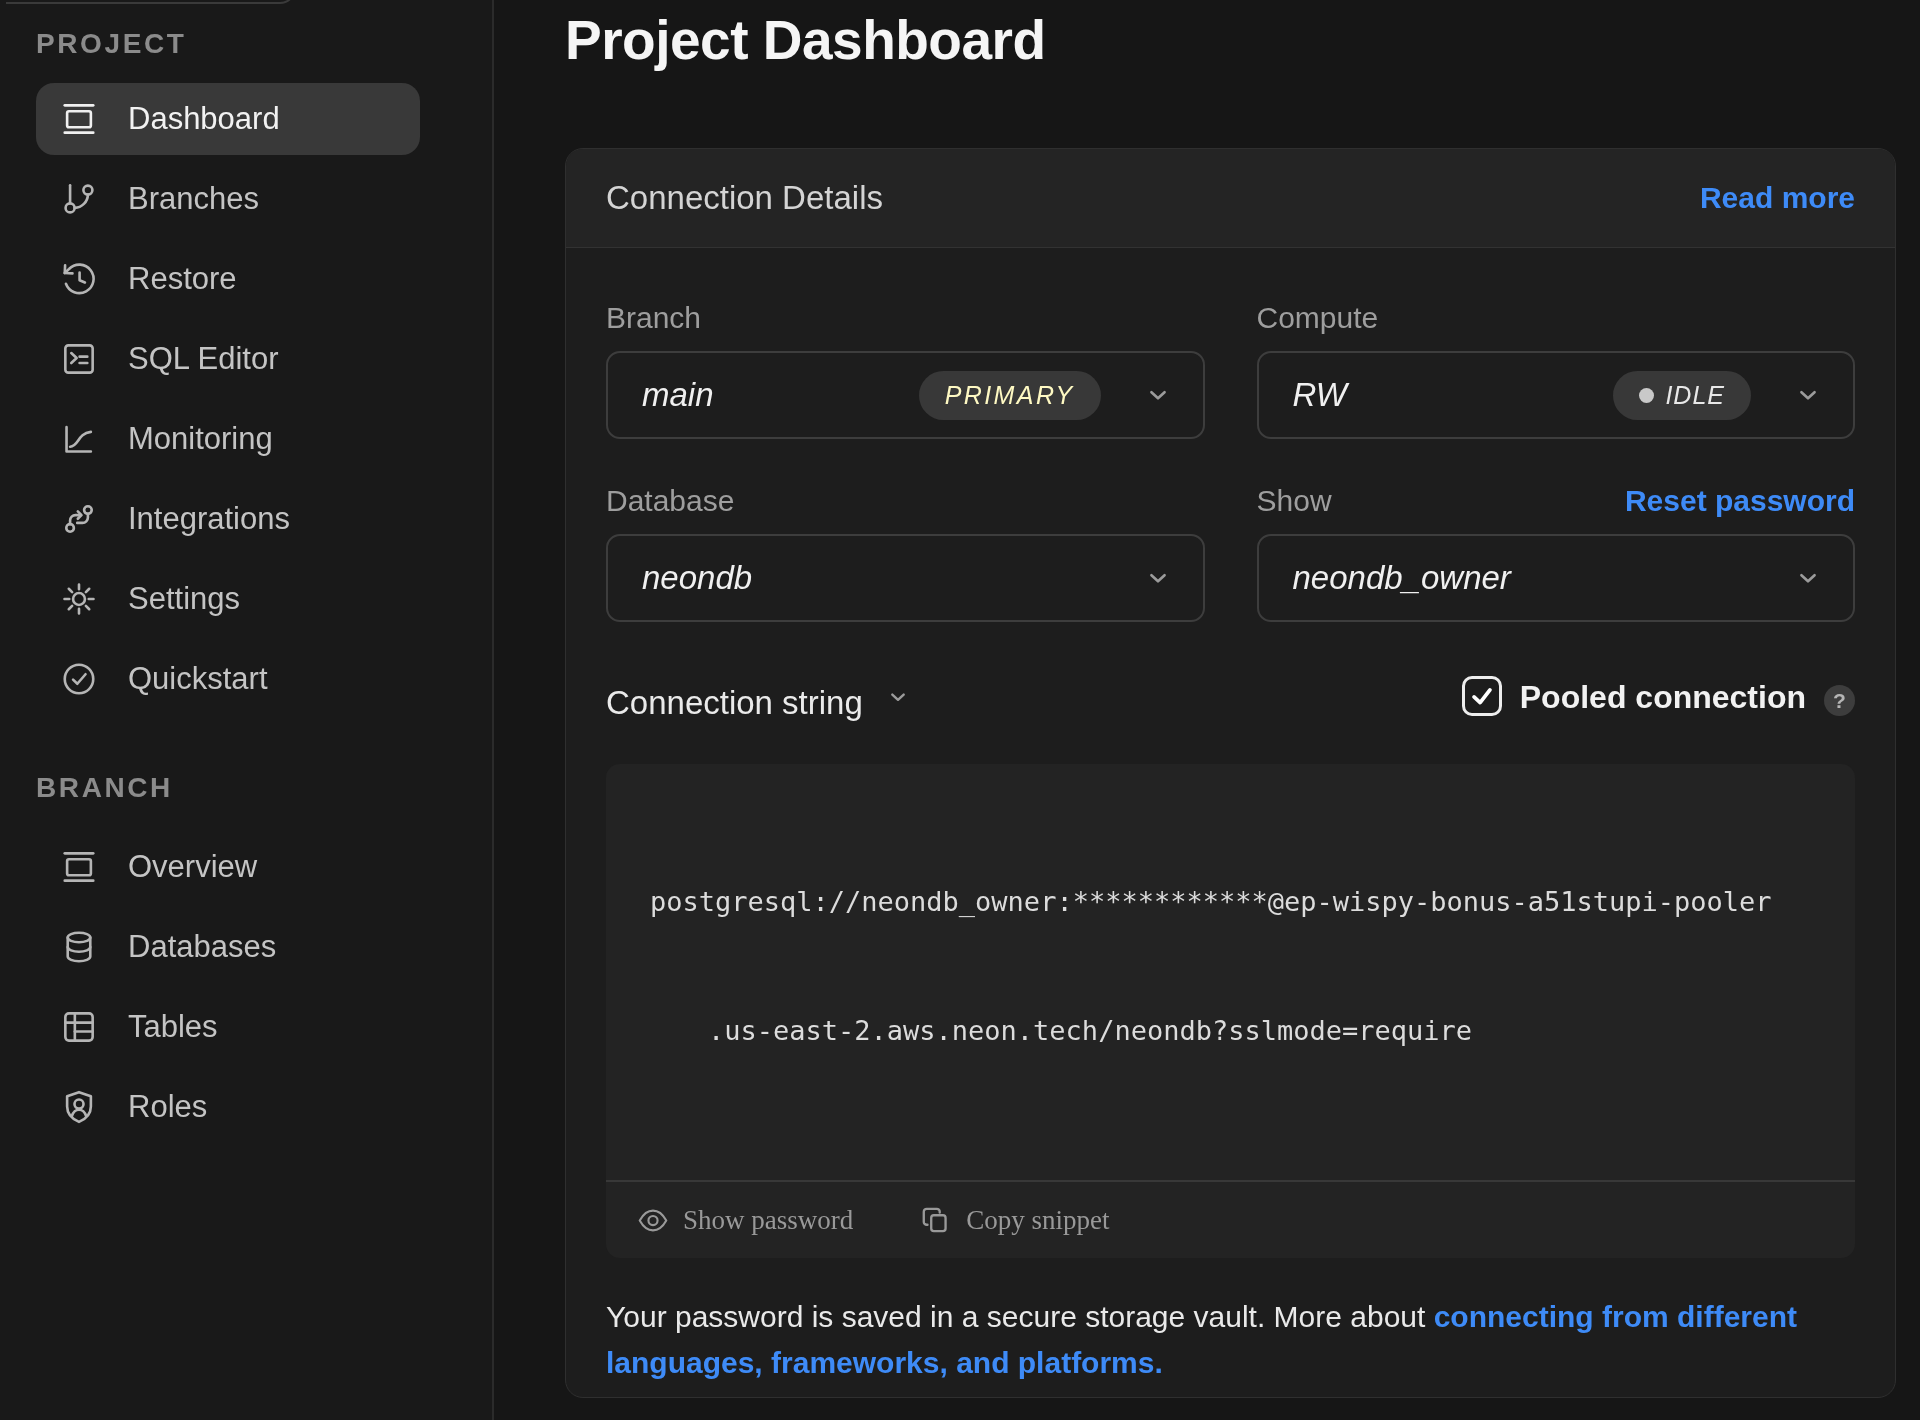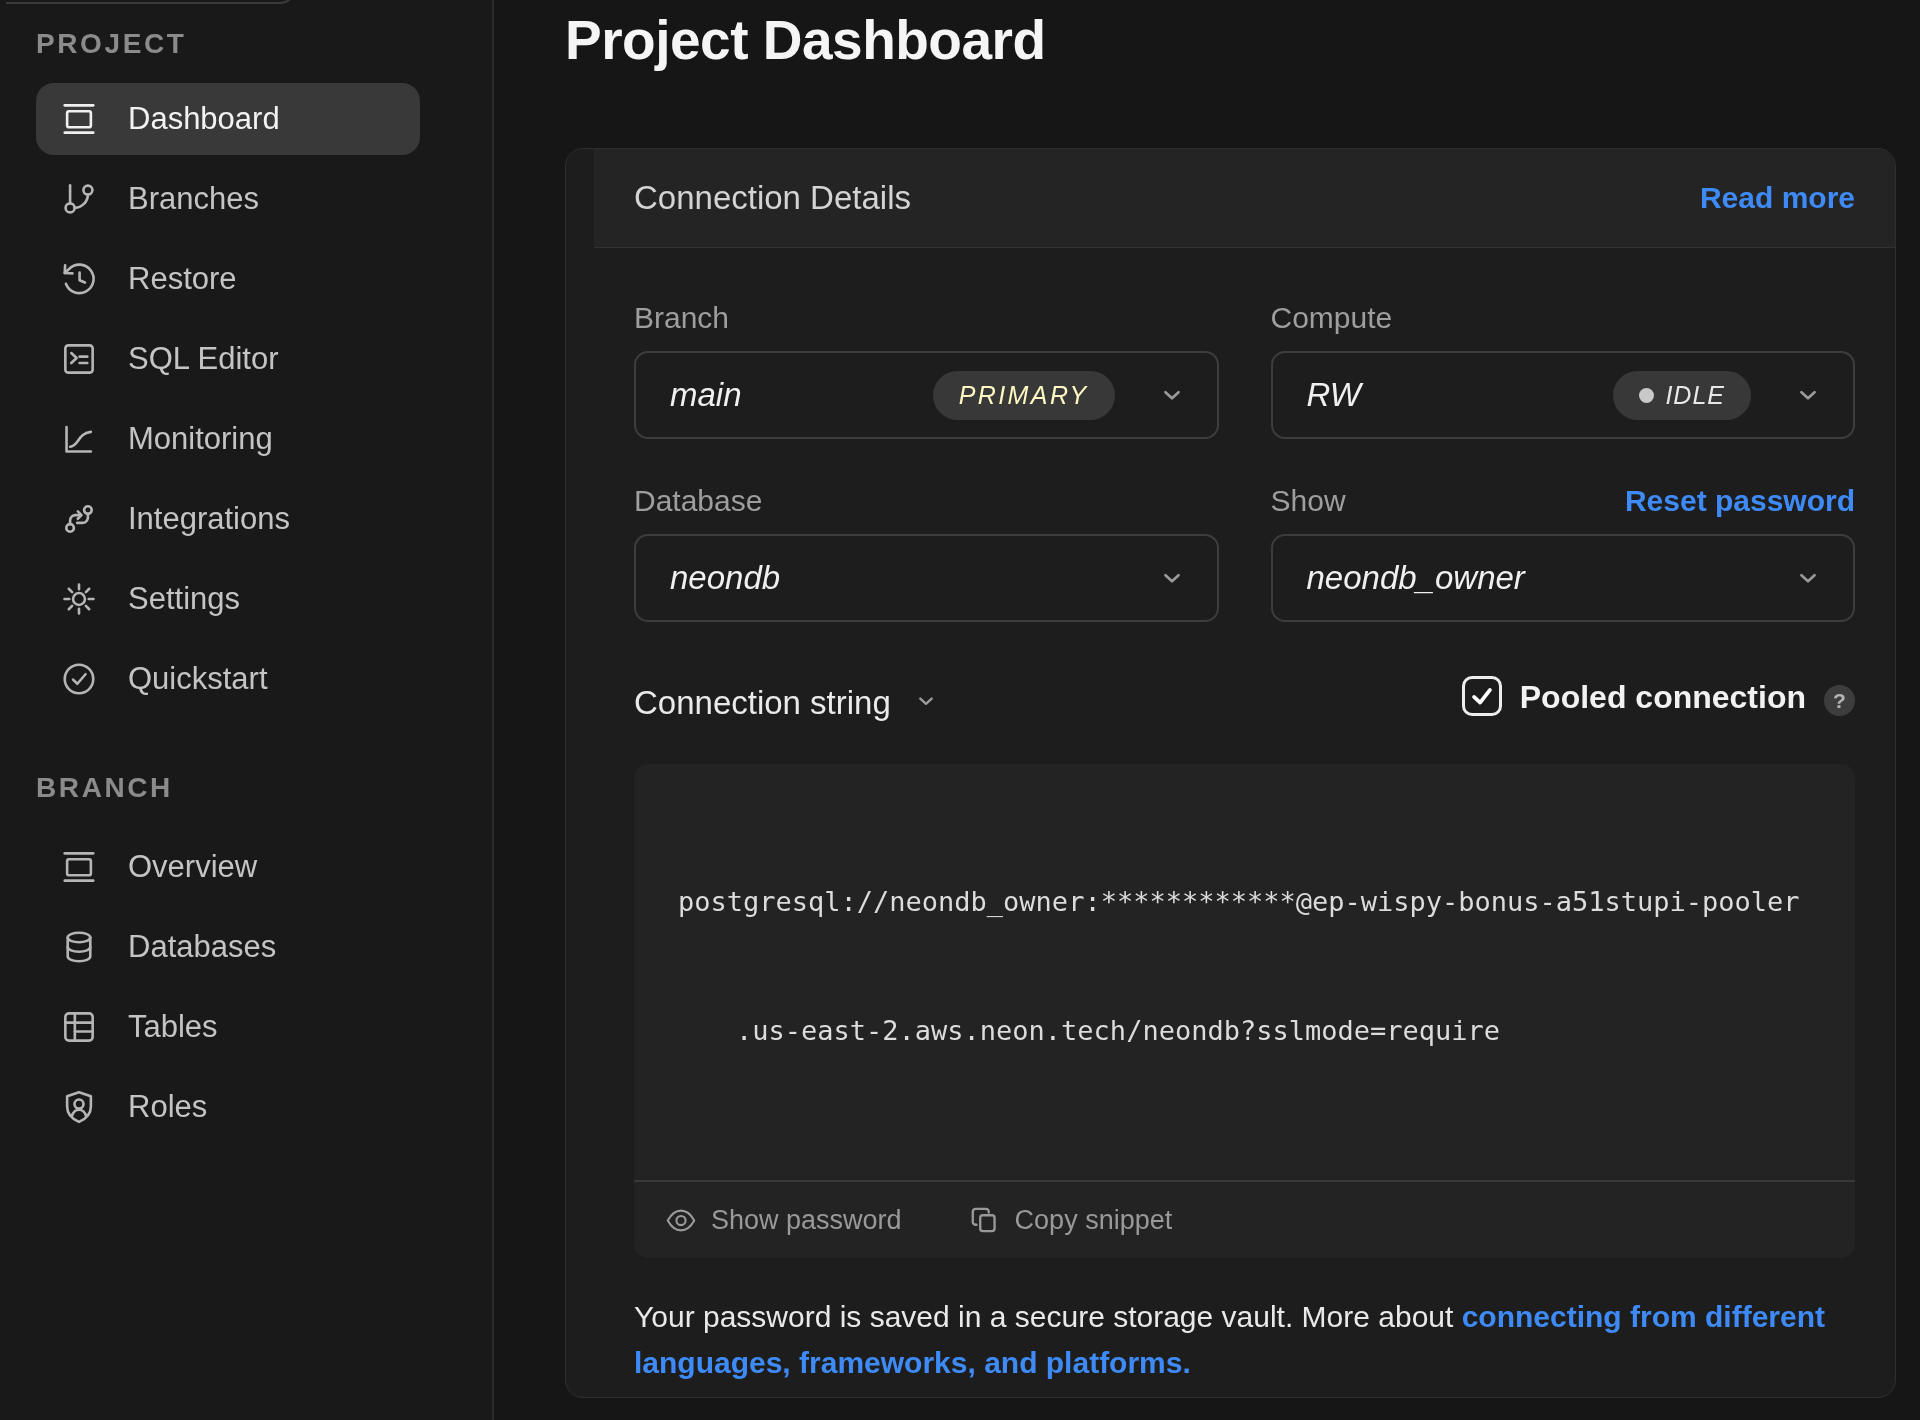--- a/index.html
+++ b/index.html
@@ -44,21 +44,21 @@
 
   svg.stroked { fill:none; stroke:currentColor; stroke-width:2.2; stroke-linecap:round; stroke-linejoin:round; }
 
   
   .main-title {
     position:absolute; left:565px; top:8px;
     font-size:55px; font-weight:700; letter-spacing:-0.5px; color:#f5f5f5;
   }
   .card {
     position:absolute; left:565px; top:148px; width:1331px; height:1250px;
-    background:#1d1d1d; border:1px solid #2f2f2f; border-radius:18px; overflow:hidden;padding-left:28px;
+    background:#1d1d1d; border:1px solid #2f2f2f; border-radius:18px; overflow:hidden;
   }
   .card-header {
     height:99px; background:#242424; border-bottom:1px solid #323232;
     display:flex; align-items:center; justify-content:space-between;
     padding:0 40px;
   }
   .card-title { font-size:33px; font-weight:500; color:#d4d4d4; }
   .link-blue { font-size:30px; font-weight:600; color:#3e8bf7; cursor:pointer; text-decoration:none; }
   .card-body { padding:52px 40px 0 40px; }
 
@@ -79,21 +79,21 @@
     display:flex; align-items:center; gap:11px;
     padding:10px 26px;
     font-size:25px; color:#fef9c3; letter-spacing:2.4px; font-weight:500;
   }
   .badge.idle { letter-spacing:1px; color:#e8e8e8; }
   .badge .dot { width:15px; height:15px; border-radius:50%; background:#c9c9c9; }
   .chevron { width:30px; height:30px; color:#9b9b9b; flex:0 0 30px; }
   .chevron svg { width:30px; height:30px; }
 
   .connstr-row { margin-top:50px; display:flex; align-items:center; justify-content:space-between; height:48px; }
-  .connstr-left { display:flex; align-items:center; gap:22px; cursor:pointer;margin-top:14px; }
+  .connstr-left { display:flex; gap:22px; cursor:pointer;margin-top:14px; }
   .connstr-label { font-size:33px; font-weight:500; color:#eaeaea; }
   .connstr-left .chevron { width:26px; }
   .connstr-left .chevron svg { width:26px; height:26px; }
   .pooled { display:flex; align-items:flex-end; gap:18px; }
   .checkbox {
     width:40px; height:40px; border:3px solid #ededed; border-radius:10px;
     display:flex; align-items:center; justify-content:center; cursor:pointer; color:#fff;
   }
   .checkbox svg { width:30px; height:30px; }
   .pooled-label { font-size:32px; font-weight:600; color:#f2f2f2; }
@@ -111,21 +111,21 @@
   .code-lines { padding:30px 30px 0 44px; font-size:27px; line-height:43px; color:#dcdcdc; white-space:pre; }
   .code-line2 { padding-left:58px; }
   .code-footer {
     position:absolute; left:0; right:0; bottom:0; height:78px;
     border-top:2px solid #383838;
     display:flex; align-items:center; gap:66px; padding:0 30px;
   }
   .code-btn {
     display:flex; align-items:center; gap:13px;
     color:#999999; font-size:27px; cursor:pointer;
-    font-family:Liberation Sans, sans-serif;
+    font-family:Liberation Serif, serif;
   }
   .code-btn svg { width:34px; height:34px; }
 
   .note { margin-top:36px; width:1215px; font-size:30px; line-height:46px; color:#e9e9e9; }
   .note .link-blue { font-size:30px; }
 </style>
 </head>
 <body>
 
 <div class="screen">

